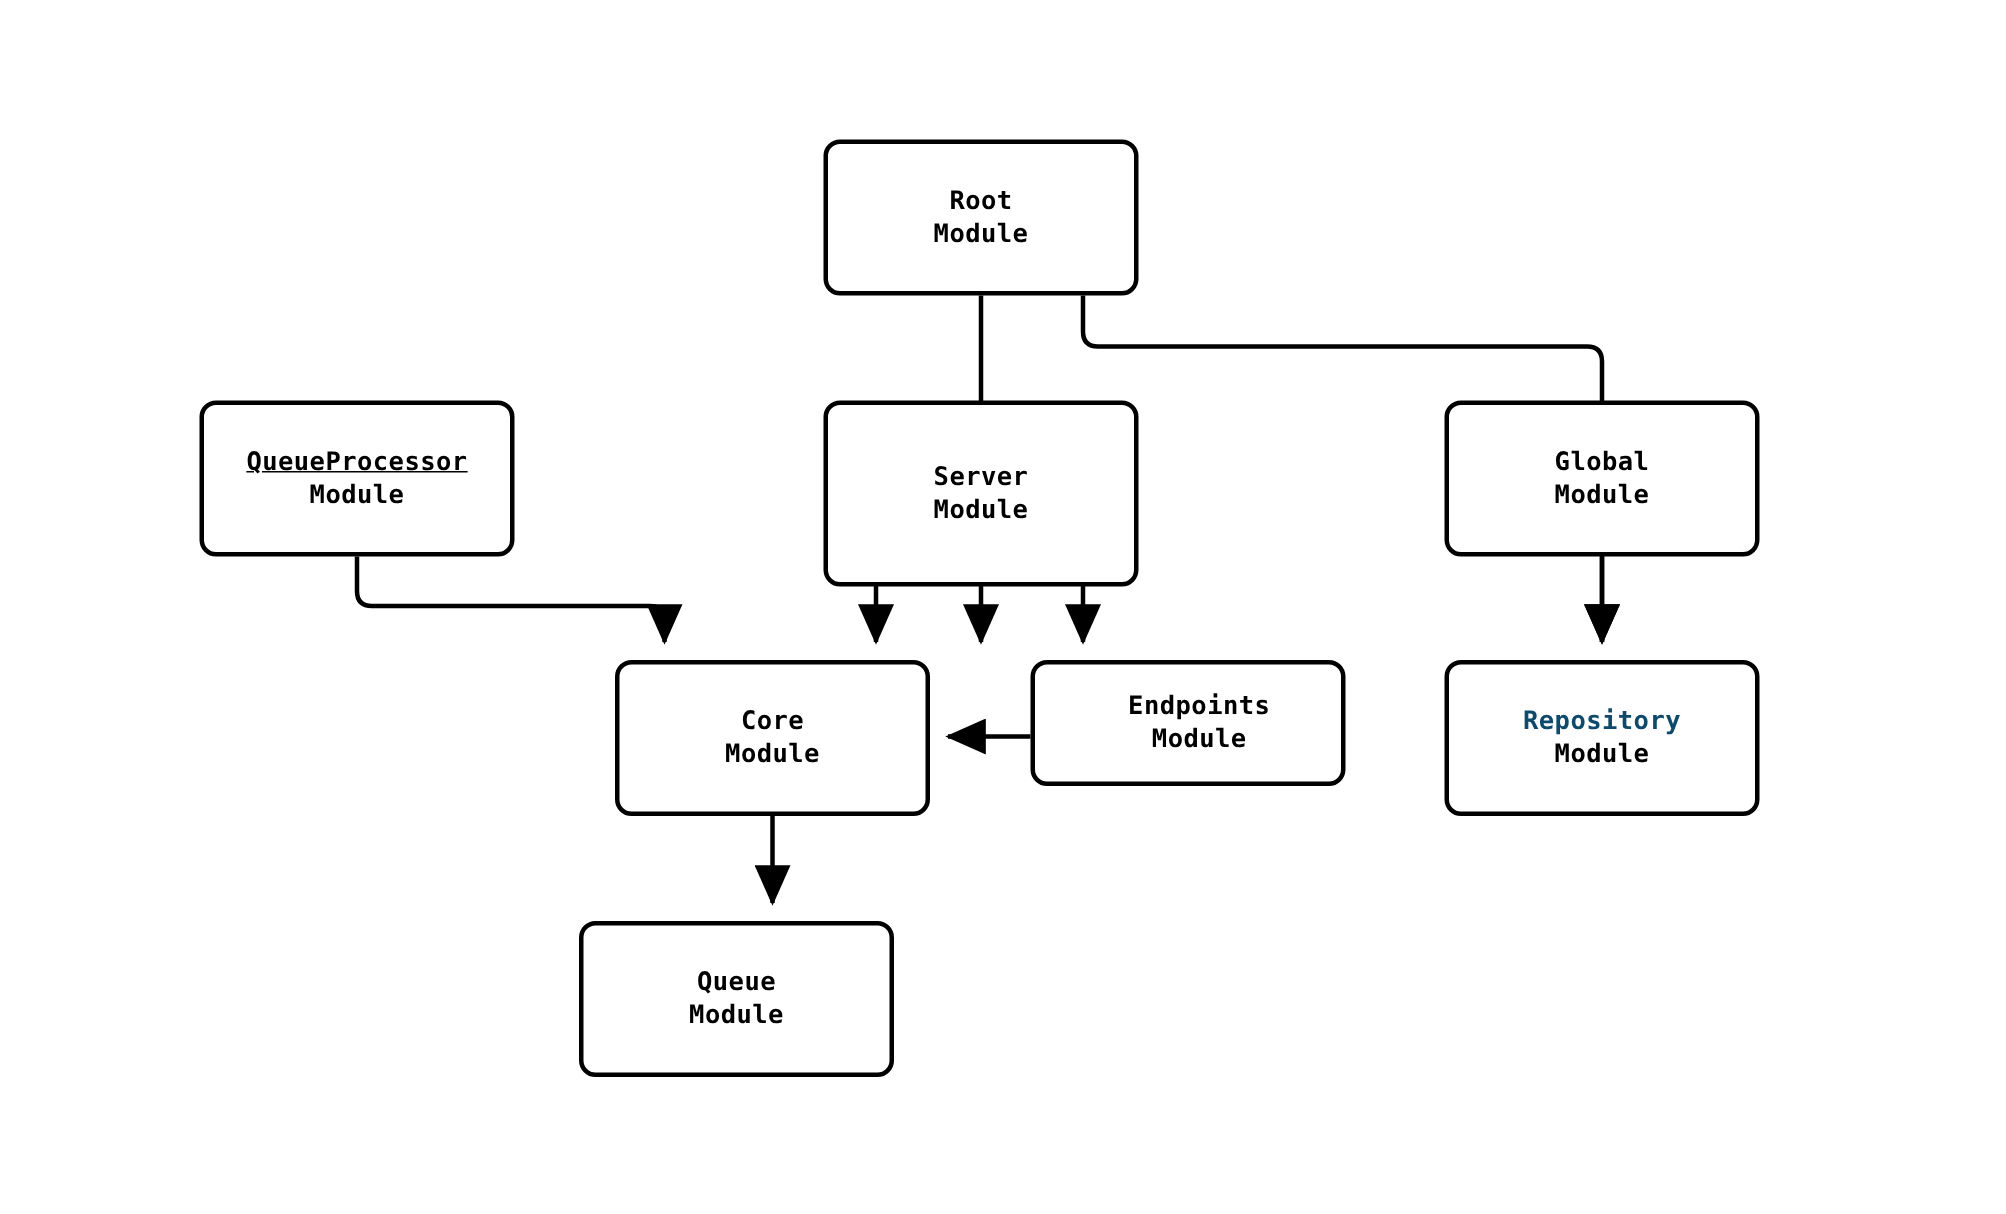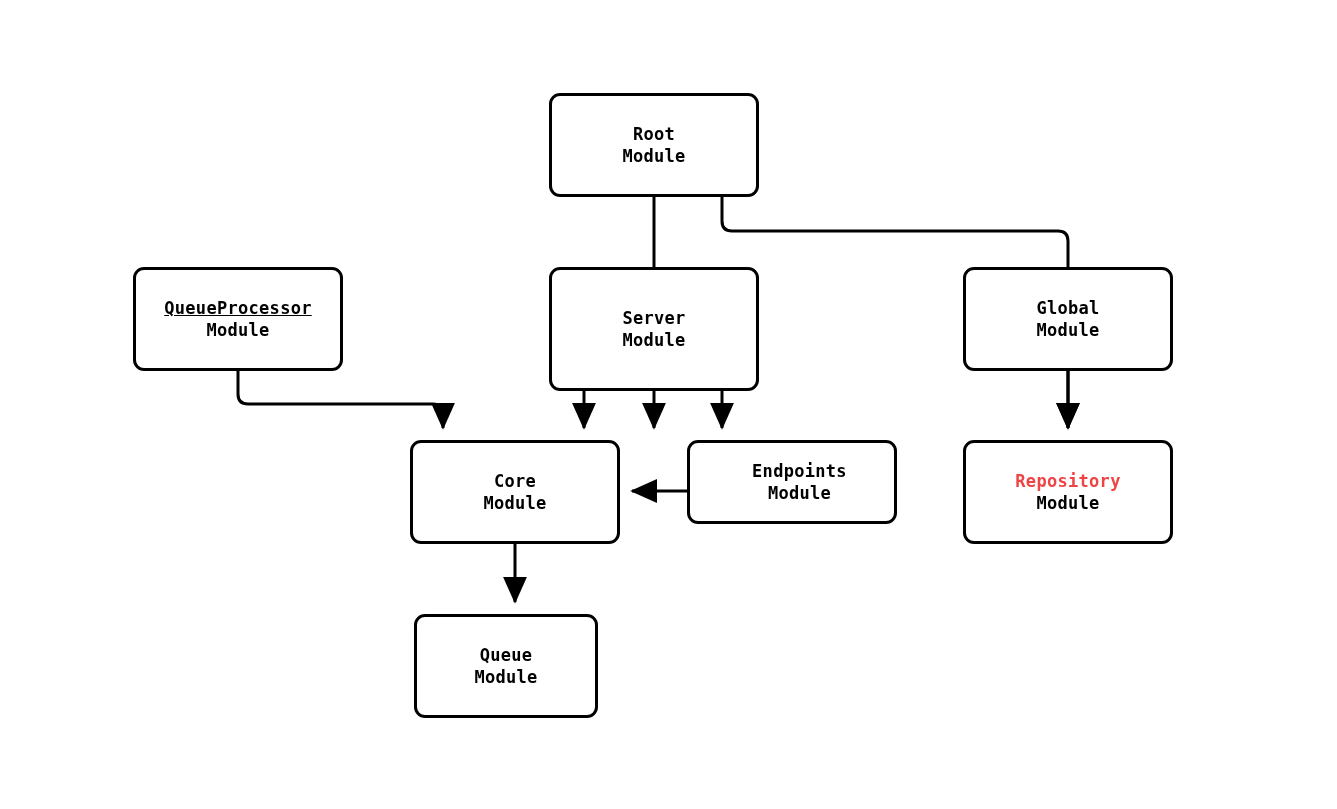--- a/index.html
+++ b/index.html
@@ -102,22 +102,22 @@
     <span class="node-line" style="color: rgb(0, 0, 0);">Core</span>
     <span class="node-line" style="color: rgb(0, 0, 0);">Module</span>
   </div>
 
   <div class="node" style="left: 687px; top: 440px; width: 210px; height: 84px; border-color: rgb(0, 0, 0); padding-left: 15px;">
     <span class="node-line" style="color: rgb(0, 0, 0);">Endpoints</span>
     <span class="node-line" style="color: rgb(0, 0, 0);">Module</span>
   </div>
 
   <div class="node" style="left: 963px; top: 440px; width: 210px; height: 104px; border-color: rgb(0, 0, 0);">
-    <span class="node-line" style="color: #ef4444;">Repository</span>
+    <span class="node-line" style="color: #0c4a6e;">Repository</span>
     <span class="node-line" style="color: rgb(0, 0, 0);">Module</span>
   </div>
 
-  <div class="node" style="left: 414px; top: 614px; width: 184px; height: 104px; border-color: rgb(0, 0, 0);">
+  <div class="node" style="left: 386px; top: 614px; width: 210px; height: 104px; border-color: rgb(0, 0, 0);">
     <span class="node-line" style="color: rgb(0, 0, 0);">Queue</span>
     <span class="node-line" style="color: rgb(0, 0, 0);">Module</span>
   </div>
 
 </div>
 
 </body></html>

